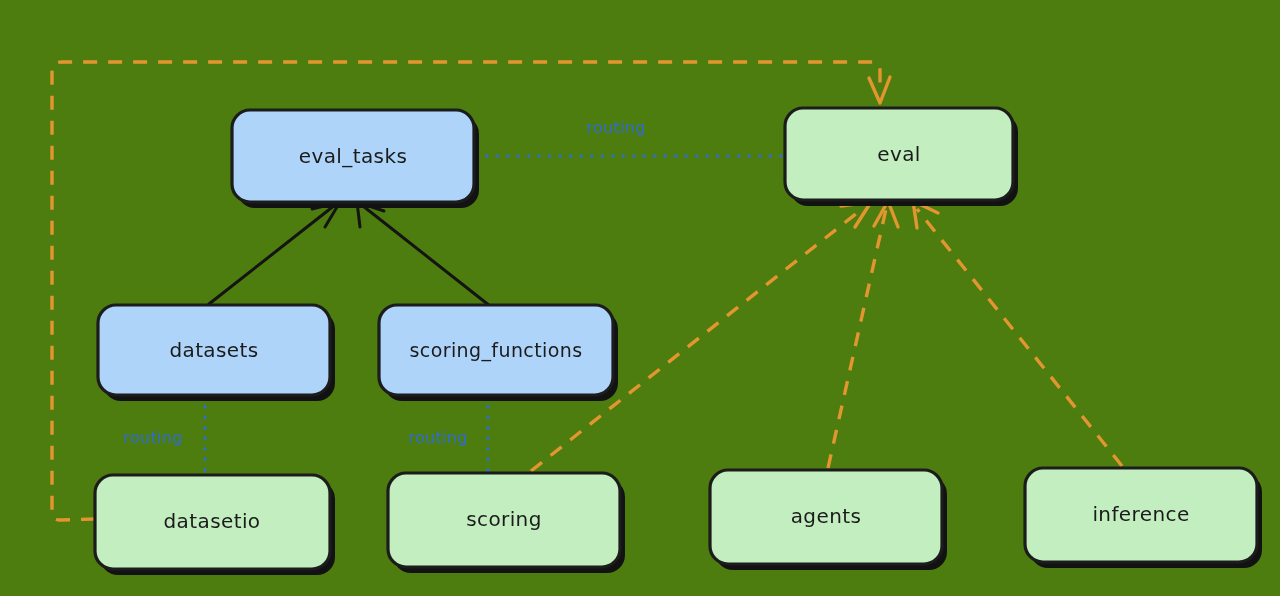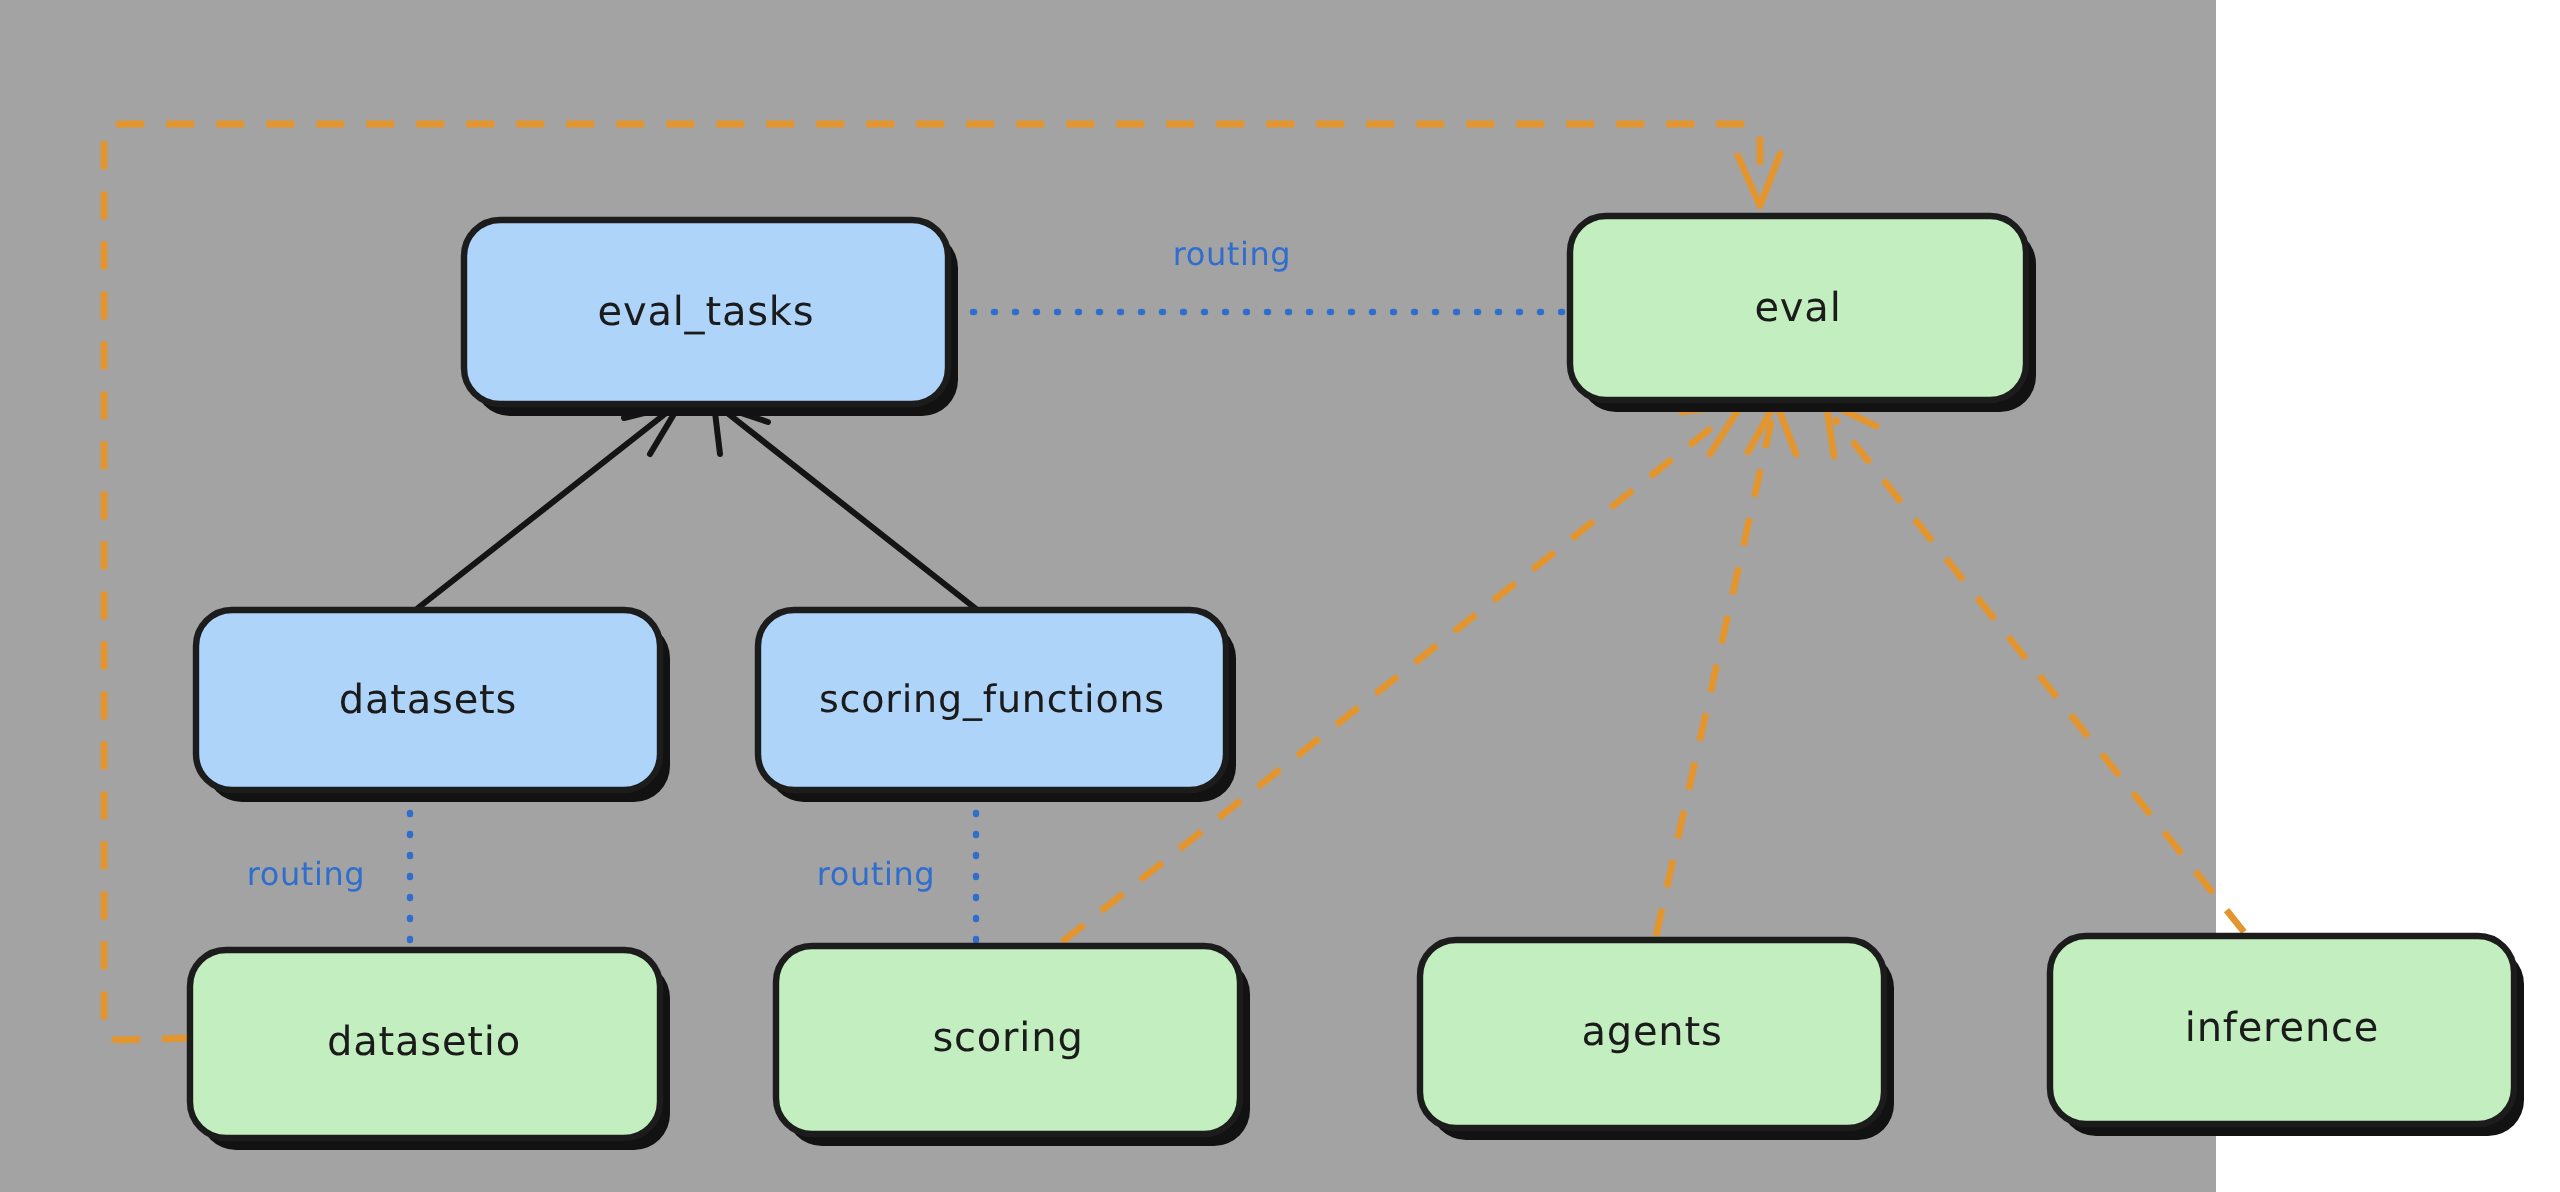--- a/index.html
+++ b/index.html
@@ -9,23 +9,23 @@
     background: #ffffff;
   }
   body {
     width: 1280px;
     height: 596px;
     overflow: hidden;
     font-family: "DejaVu Sans", sans-serif;
   }
   #diagram-root {
     position: relative;
-    width: 1108px;
+    width: 1280px;
     height: 596px;
-    background: #a3a3a3;
+    background: #4d7c0f;
     text-decoration: underline;
   }
   svg.diagram-canvas {
     position: absolute;
     top: 0;
     left: 0;
     width: 1280px;
     height: 596px;
   }
   .node-label {

